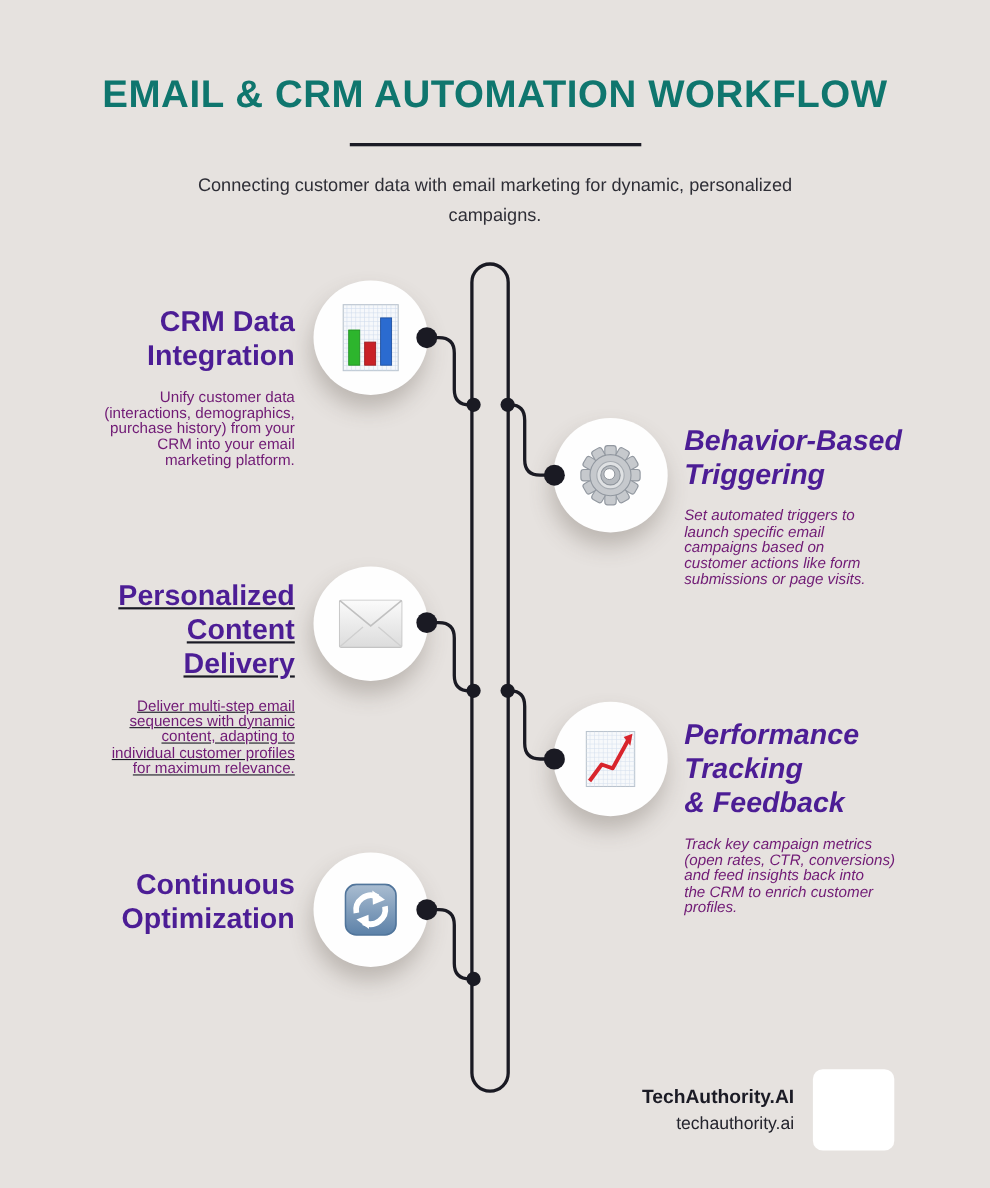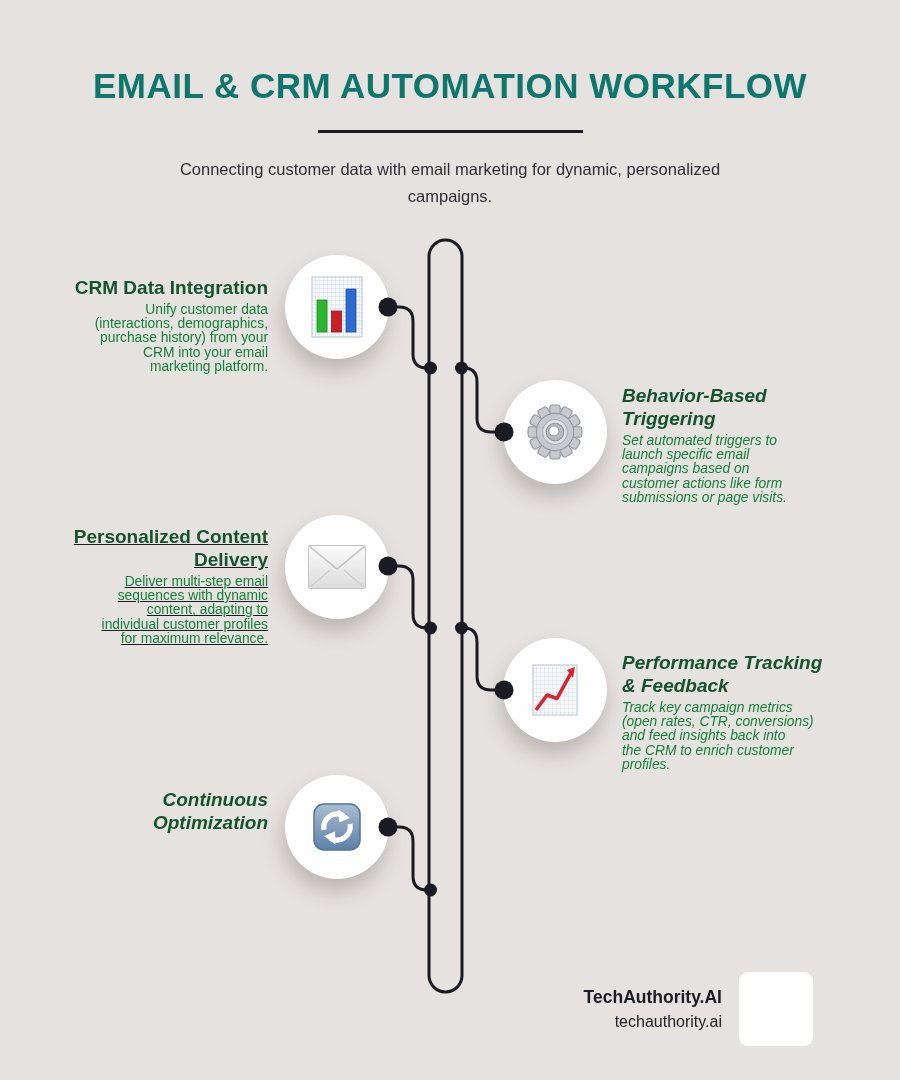--- a/index.html
+++ b/index.html
@@ -16,32 +16,32 @@
     font-size:35px;font-weight:800;letter-spacing:.5px;color:#0f766e;
   }
   .divider{top:130px;left:318px;width:265px;height:3px;background:#1b1b25;}
   .subtitle{
     top:156px;left:110px;width:680px;text-align:center;
     font-size:16.5px;line-height:1.62;color:#2e2e36;white-space:pre-line;
   }
   
   .step{position:absolute;}
   .step .stitle{
-    font-weight:800;font-size:19px;line-height:1.2;color:#14532d;white-space:pre-line;
+    font-weight:800;font-size:26px;line-height:1.2;color:#4c1d95;white-space:pre-line;
   }
   .step .sbody{
-    margin-top:3px;font-size:13.8px;line-height:1.04;color:#15803d;white-space:pre-line;
+    margin-top:15px;font-size:13.8px;line-height:1.04;color:#701a75;white-space:pre-line;
   }
   .step.left{text-align:right;}
   .step.right{text-align:left;font-style:italic;}
   #step1{left:40px;top:277px;width:228px;}
   #step2{left:622px;top:385px;width:230px;}
   #step3{left:40px;top:526px;width:228px;text-decoration:underline;}
   #step4{left:622px;top:652px;width:240px;}
-  #step5{left:40px;top:789px;width:228px;font-style:italic;}
+  #step5{left:40px;top:789px;width:228px;}
   
   .circle{
     position:absolute;width:104px;height:104px;border-radius:50%;
     background:#fefefe;
     box-shadow:-2px 12px 20px rgba(90,80,70,.30);
     display:flex;align-items:center;justify-content:center;
     z-index:1;
   }
   #c1{left:285px;top:255px;}
   #c2{left:503px;top:380px;}

